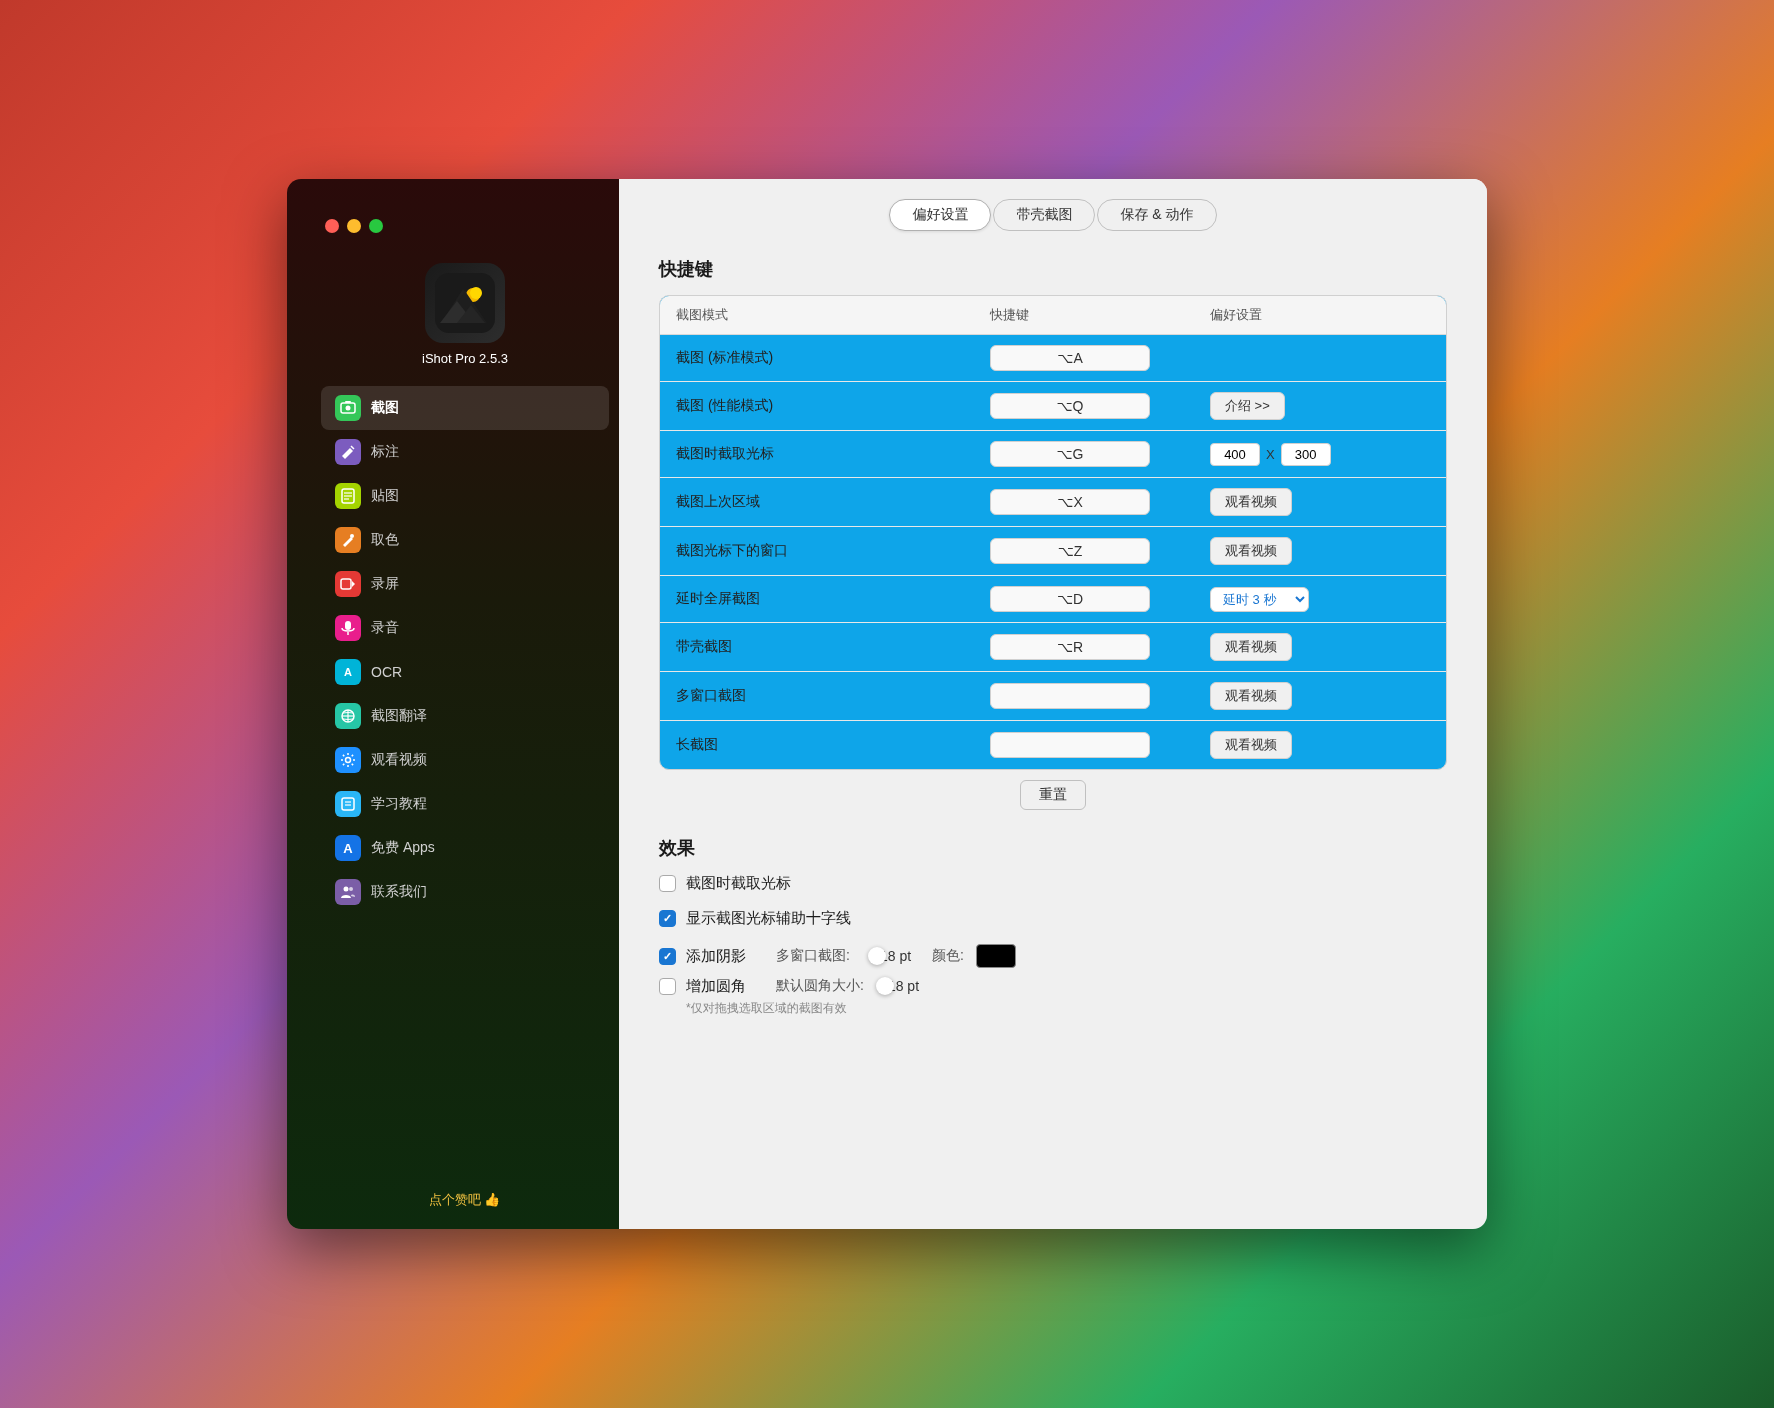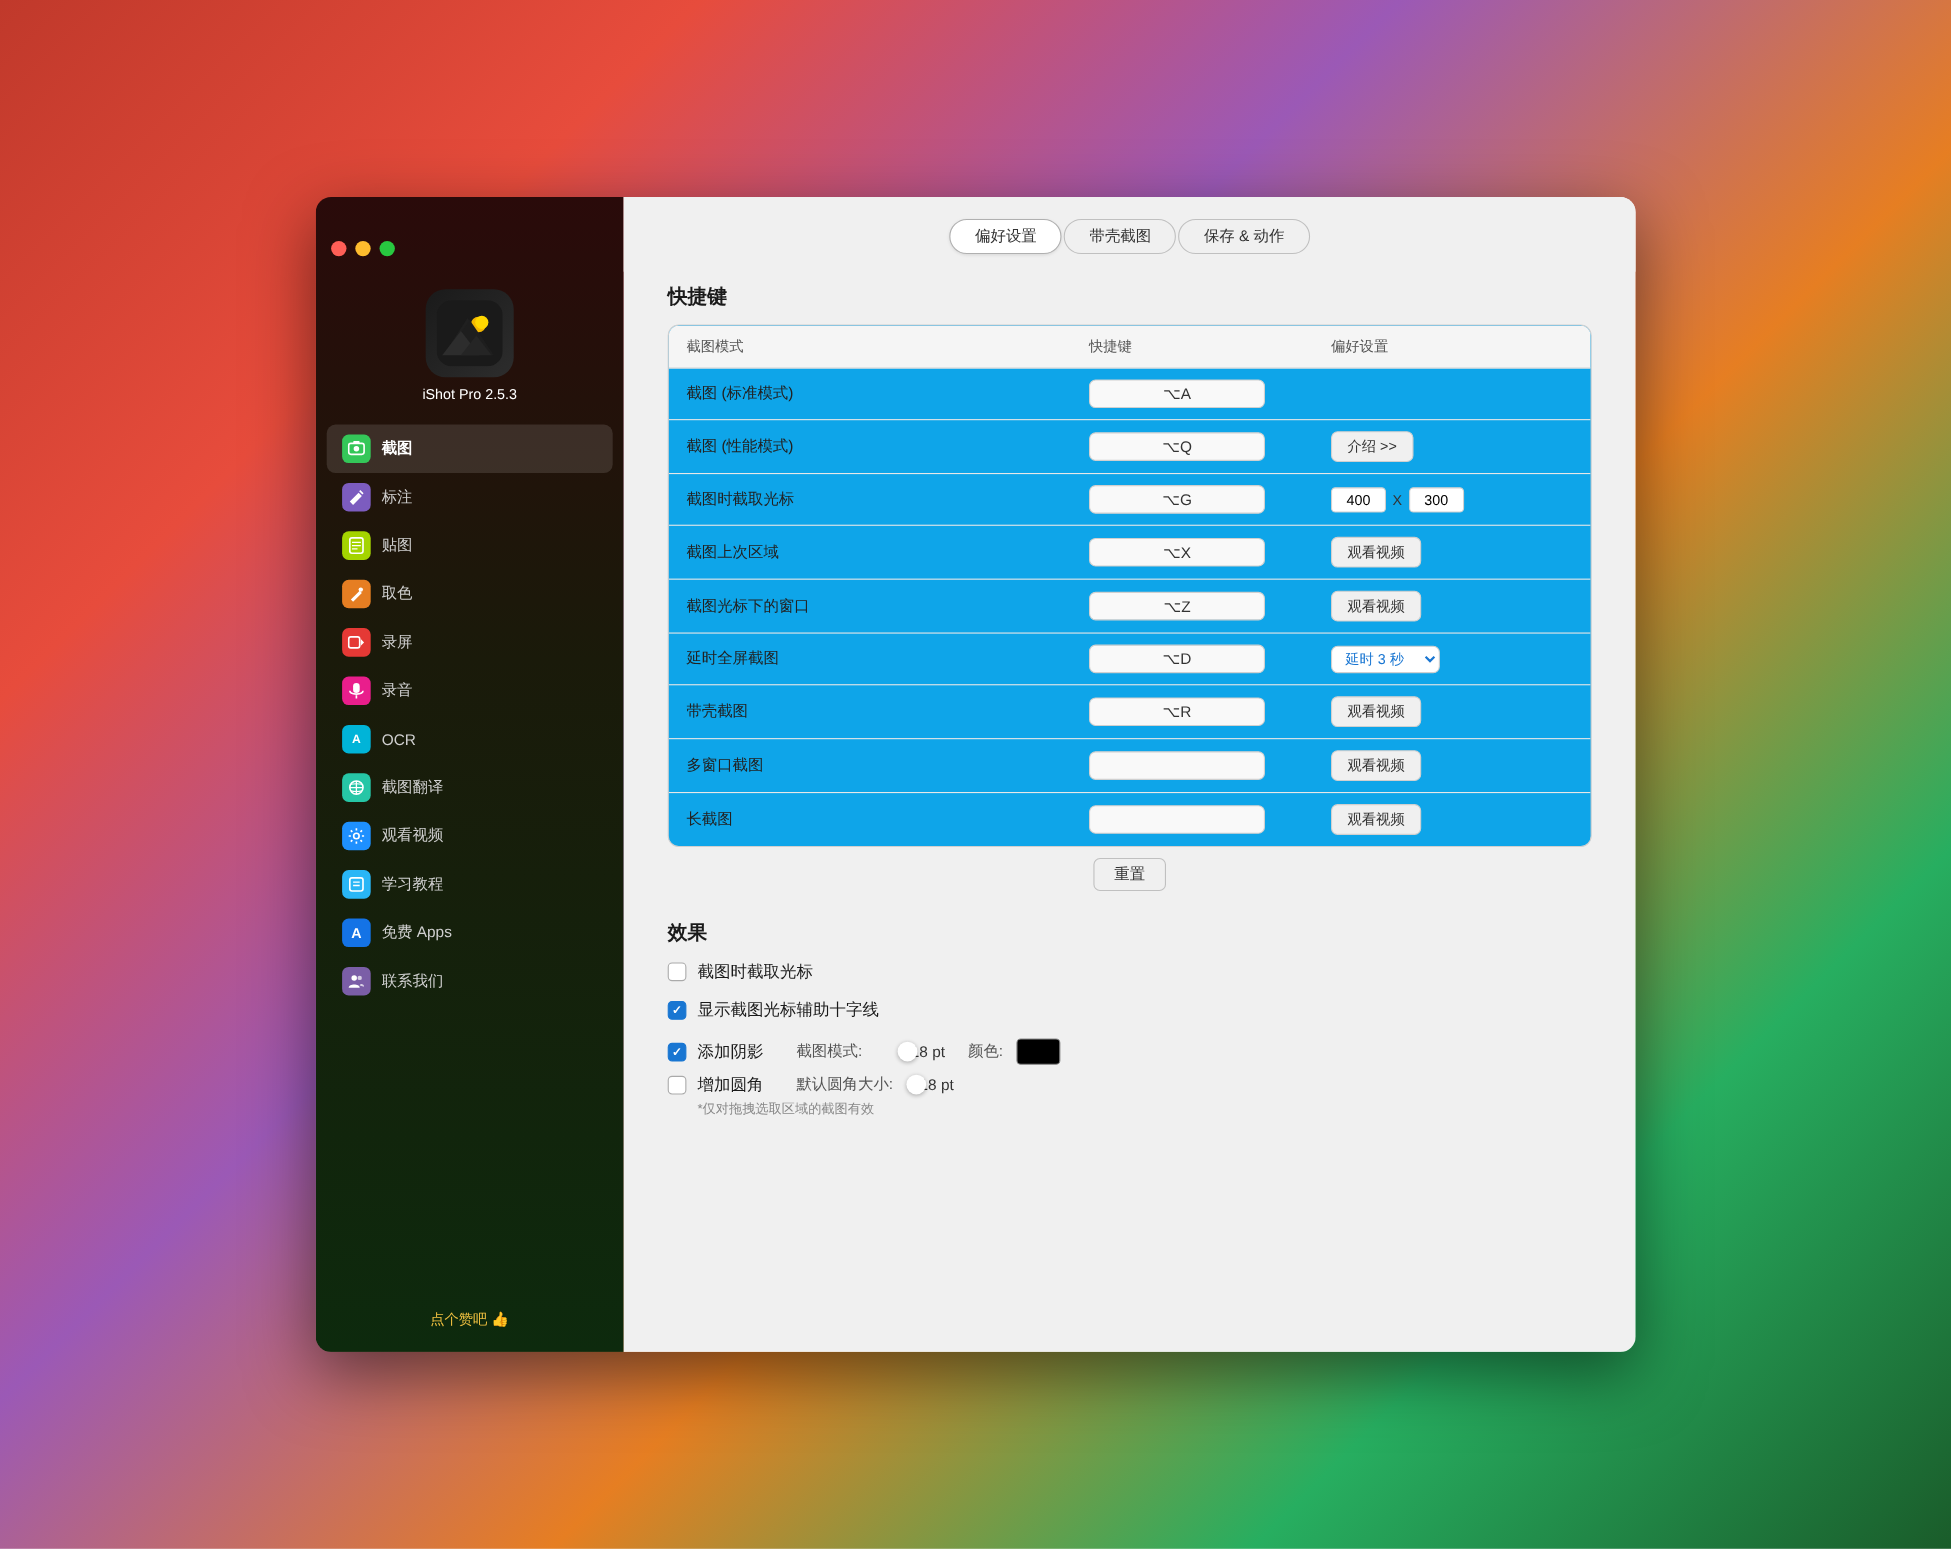--- a/index.html
+++ b/index.html
@@ -15,27 +15,28 @@
     .window {
       width: 1200px;
       height: 1050px;
       border-radius: 14px;
       overflow: hidden;
       display: flex;
       box-shadow: 0 20px 60px rgba(0,0,0,0.5);
     }
     
     .sidebar {
-      width: 280px;
+      width: 332px;
       background: linear-gradient(180deg, #2a0a0a 0%, #1a1a0a 40%, #0d2a0d 100%);
       display: flex;
       flex-direction: column;
       align-items: center;
       padding-top: 40px;
       flex-shrink: 0;
+      padding-left: 24px;
     }
     .traffic-lights {
       position: absolute;
       top: 205px;
       left: 128px;
       display: flex;
       gap: 8px;
     }
     .traffic-light {
       width: 14px;
@@ -641,21 +642,21 @@
 
         <div class="effect-row">
           <div class="checkbox-custom checked"></div>
           <span class="effect-label">显示截图光标辅助十字线</span>
         </div>
 
         <div class="effect-row" style="margin-bottom:8px;">
           <div class="checkbox-custom checked"></div>
           <span class="effect-label">添加阴影</span>
           <div style="display:flex;align-items:center;gap:12px;margin-left:20px;">
-            <span class="slider-label">截图模式:</span>
+            <span class="slider-label">多窗口截图:</span>
             <div class="slider-container">
               <div class="slider-track slider-track-blue">
                 <div class="slider-thumb slider-thumb-blue"></div>
               </div>
             </div>
             <span class="slider-value">
               <span>18</span>
               <span>pt</span>
             </span>
             <span class="color-label">颜色:</span>

